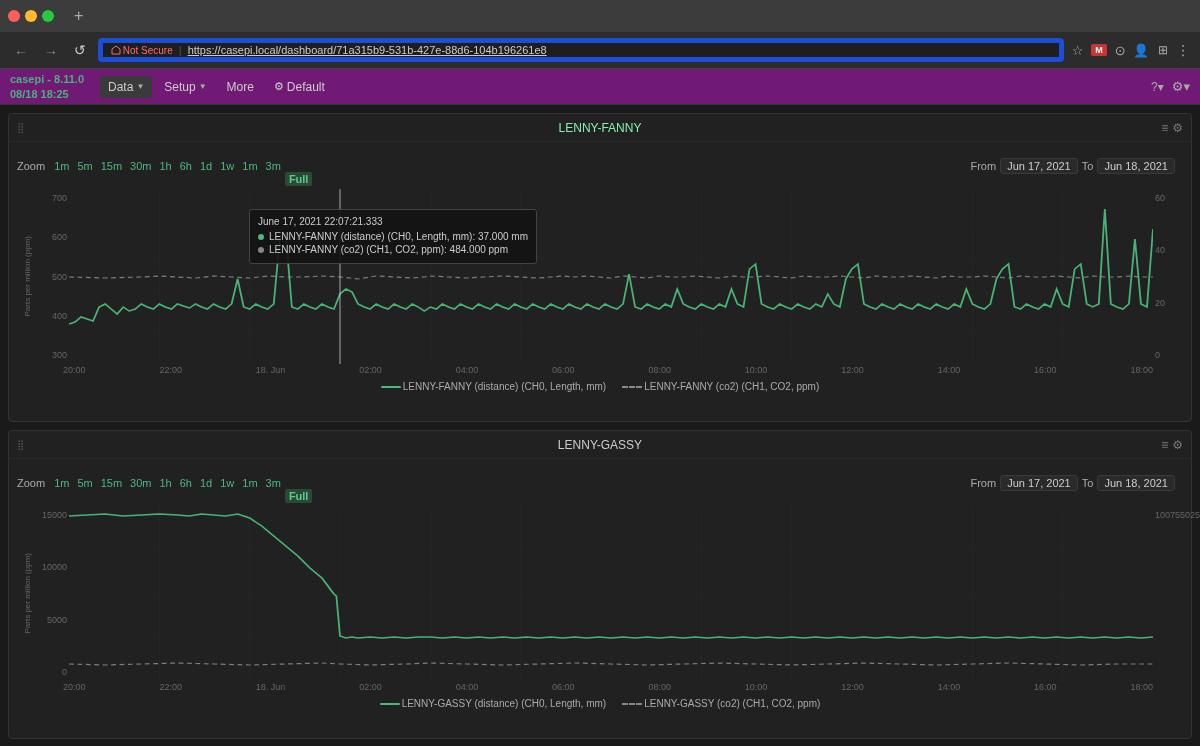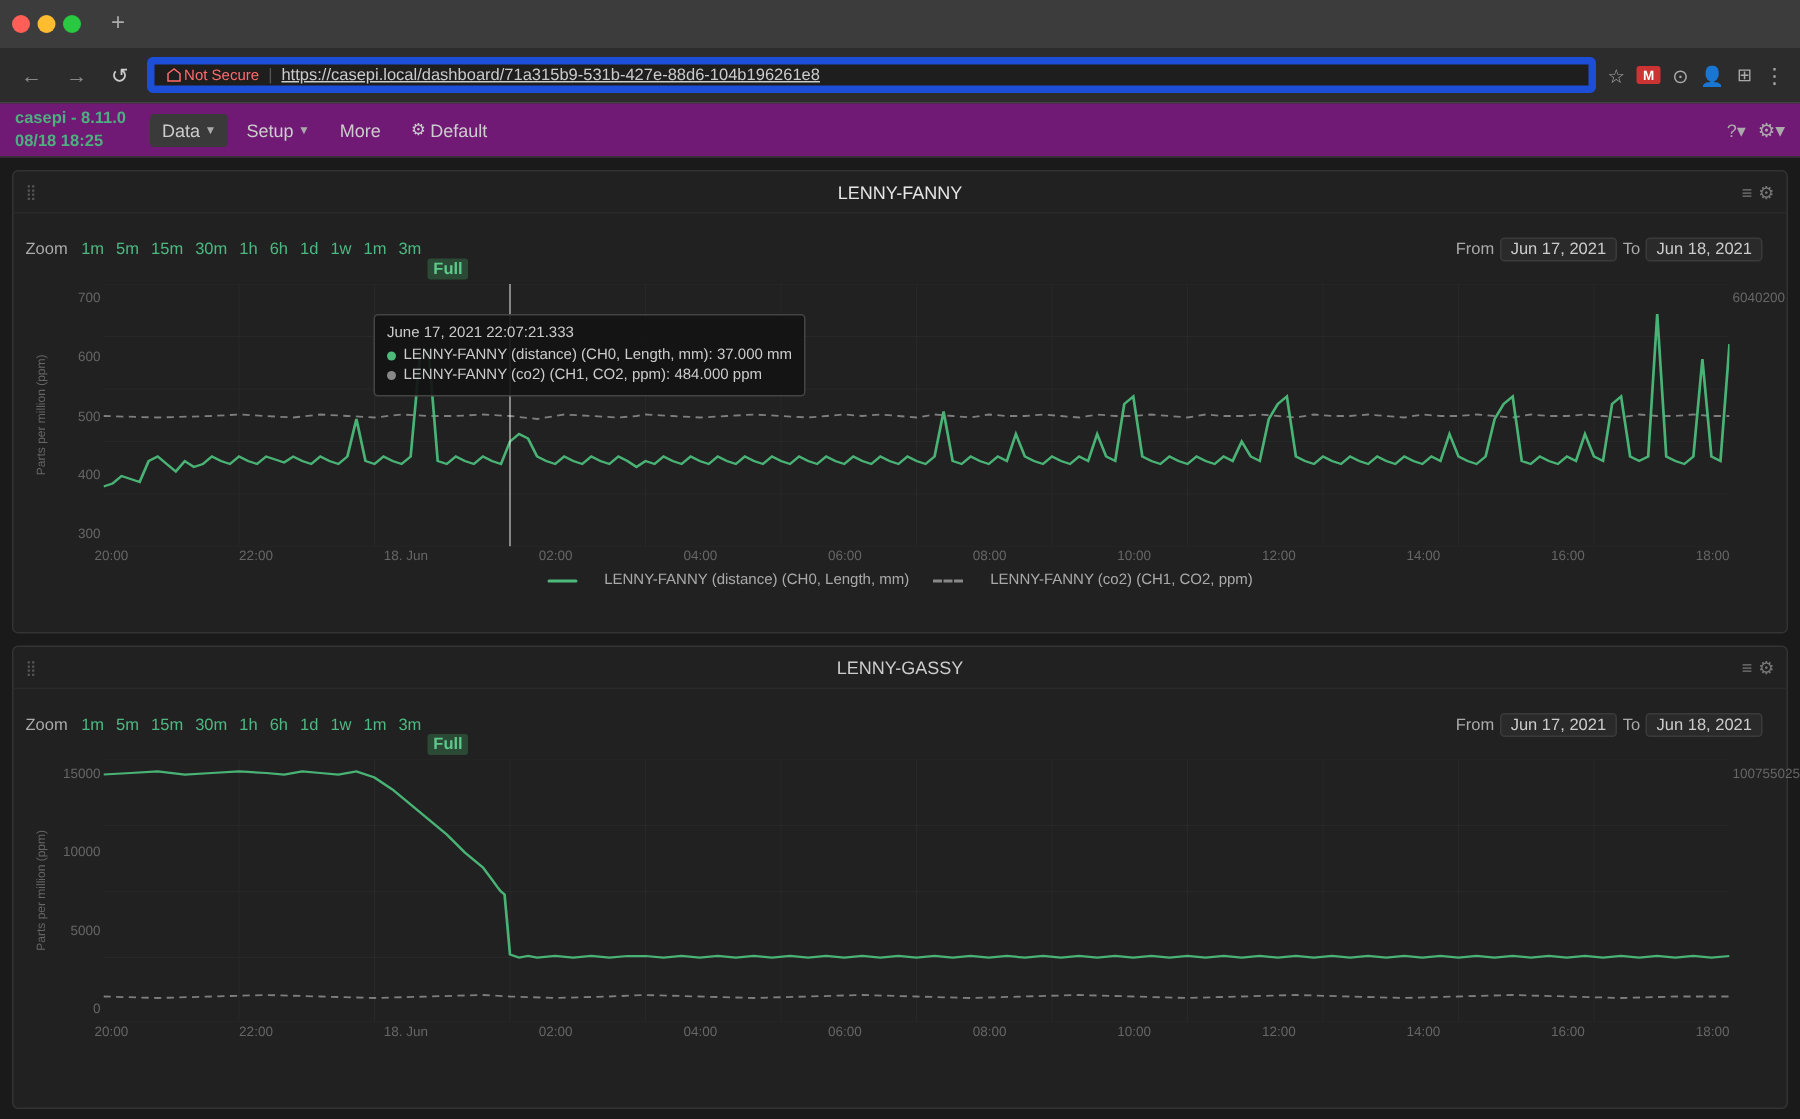--- a/index.html
+++ b/index.html
@@ -199,21 +199,21 @@
       align-items: center;
       justify-content: center;
       gap: 16px;
       padding: 4px 0;
       font-size: 10px;
       color: #aaa;
     }
     .legend-item {
       display: flex;
       align-items: center;
-      gap: 18px;
+      gap: 2px;
     }
     .legend-line {
       width: 20px;
       height: 2px;
       border-radius: 1px;
     }
     .legend-line-dashed {
       width: 20px;
       height: 0;
       border-top: 2px dashed #888;
@@ -306,21 +306,21 @@
     <span style="cursor:pointer;color:#aaa;font-size:13px;">⚙▾</span>
   </div>
 </div>
 
 <div class="main-content">
 
   <div class="chart-panel">
 
     <div style="display:flex;align-items:center;padding:4px 8px;position:relative;height:28px;border-bottom:1px solid #2a2a2a;">
       <span style="color:#555;font-size:10px;cursor:move;">⣿</span>
-      <span style="position:absolute;left:50%;transform:translateX(-50%);font-size:12px;color:#e5e5e5;font-weight:500;">LENNY-FANNY</span>
+      <span style="position:absolute;left:50%;transform:translateX(-50%);font-size:12px;color:#86efac;font-weight:500;">LENNY-FANNY</span>
       <div style="margin-left:auto;display:flex;gap:4px;">
         <span style="color:#777;cursor:pointer;font-size:12px;">≡</span>
         <span style="color:#777;cursor:pointer;font-size:12px;">⚙</span>
       </div>
     </div>
 
     <div style="display:flex;align-items:center;padding:3px 8px;flex-wrap:nowrap;">
       <span style="color:#aaa;font-size:11px;margin-right:5px;">Zoom</span>
       <span class="zoom-btn">1m</span>
       <span class="zoom-btn">5m</span>
@@ -391,21 +391,21 @@
             <div class="tooltip-dot" style="background:#4cba7a;"></div>
             <span class="tooltip-text">LENNY-FANNY (distance) (CH0, Length, mm): 37.000 mm</span>
           </div>
           <div class="tooltip-row">
             <div class="tooltip-dot" style="background:#888;"></div>
             <span class="tooltip-text">LENNY-FANNY (co2) (CH1, CO2, ppm): 484.000 ppm</span>
           </div>
         </div>
       </div>
 
-      <div style="width:30px;display:flex;flex-direction:row;justify-content:space-between;padding:4px 2px;font-size:9px;color:#666;text-align:left;">
+      <div style="width:30px;display:flex;flex-direction:column;justify-content:space-between;padding:4px 2px;font-size:9px;color:#666;text-align:left;">
         <span>60</span>
         <span>40</span>
         <span>20</span>
         <span>0</span>
       </div>
     </div>
 
     <div style="display:flex;justify-content:space-between;padding:1px 0 2px 54px;font-size:9px;color:#666;padding-right:38px;">
       <span>20:00</span>
       <span>22:00</span>
@@ -522,15 +522,25 @@
       <span>04:00</span>
       <span>06:00</span>
       <span>08:00</span>
       <span>10:00</span>
       <span>12:00</span>
       <span>14:00</span>
       <span>16:00</span>
       <span>18:00</span>
     </div>
 
+    <div class="chart-legend">
+      <div class="legend-item">
+        <div class="legend-line" style="background:#4cba7a;"></div>
+        <span>LENNY-GASSY (distance) (CH0, Length, mm)</span>
+      </div>
+      <div class="legend-item">
+        <div class="legend-line-dashed"></div>
+        <span>LENNY-GASSY (co2) (CH1, CO2, ppm)</span>
+      </div>
+    </div>
   </div>
 
 </div>
 
 </body></html>

